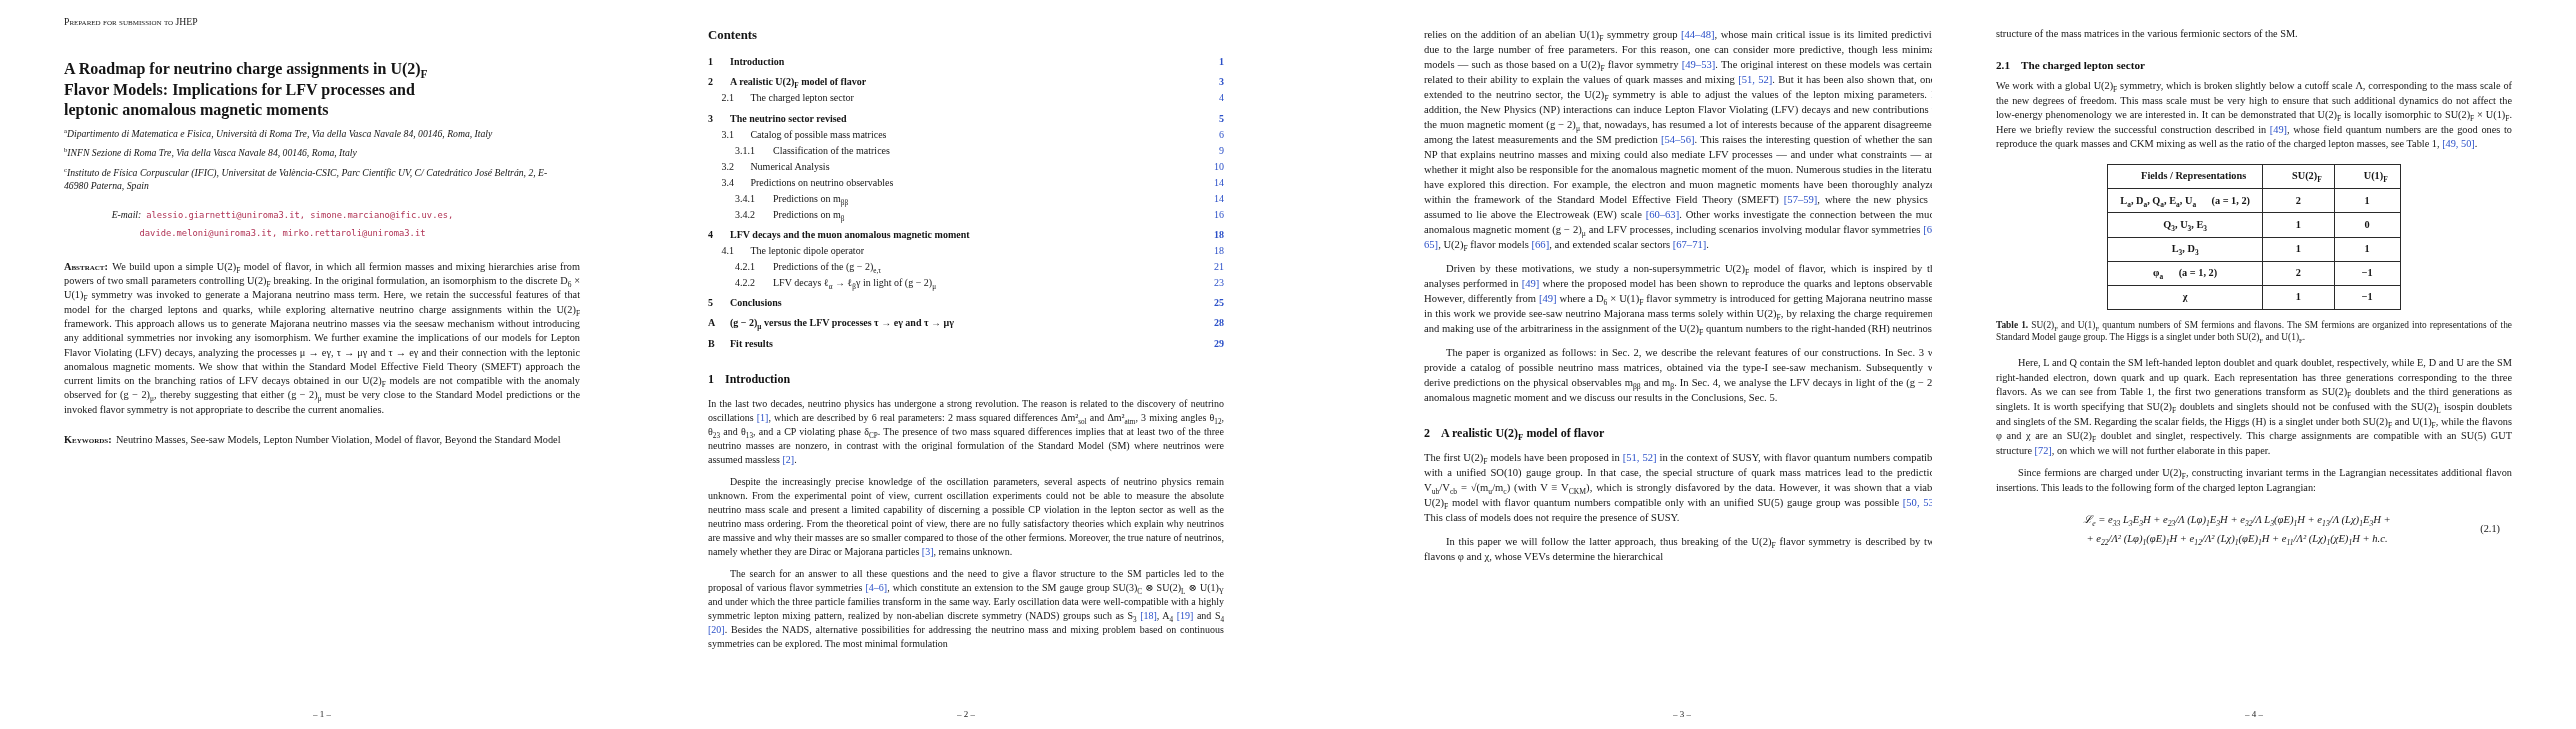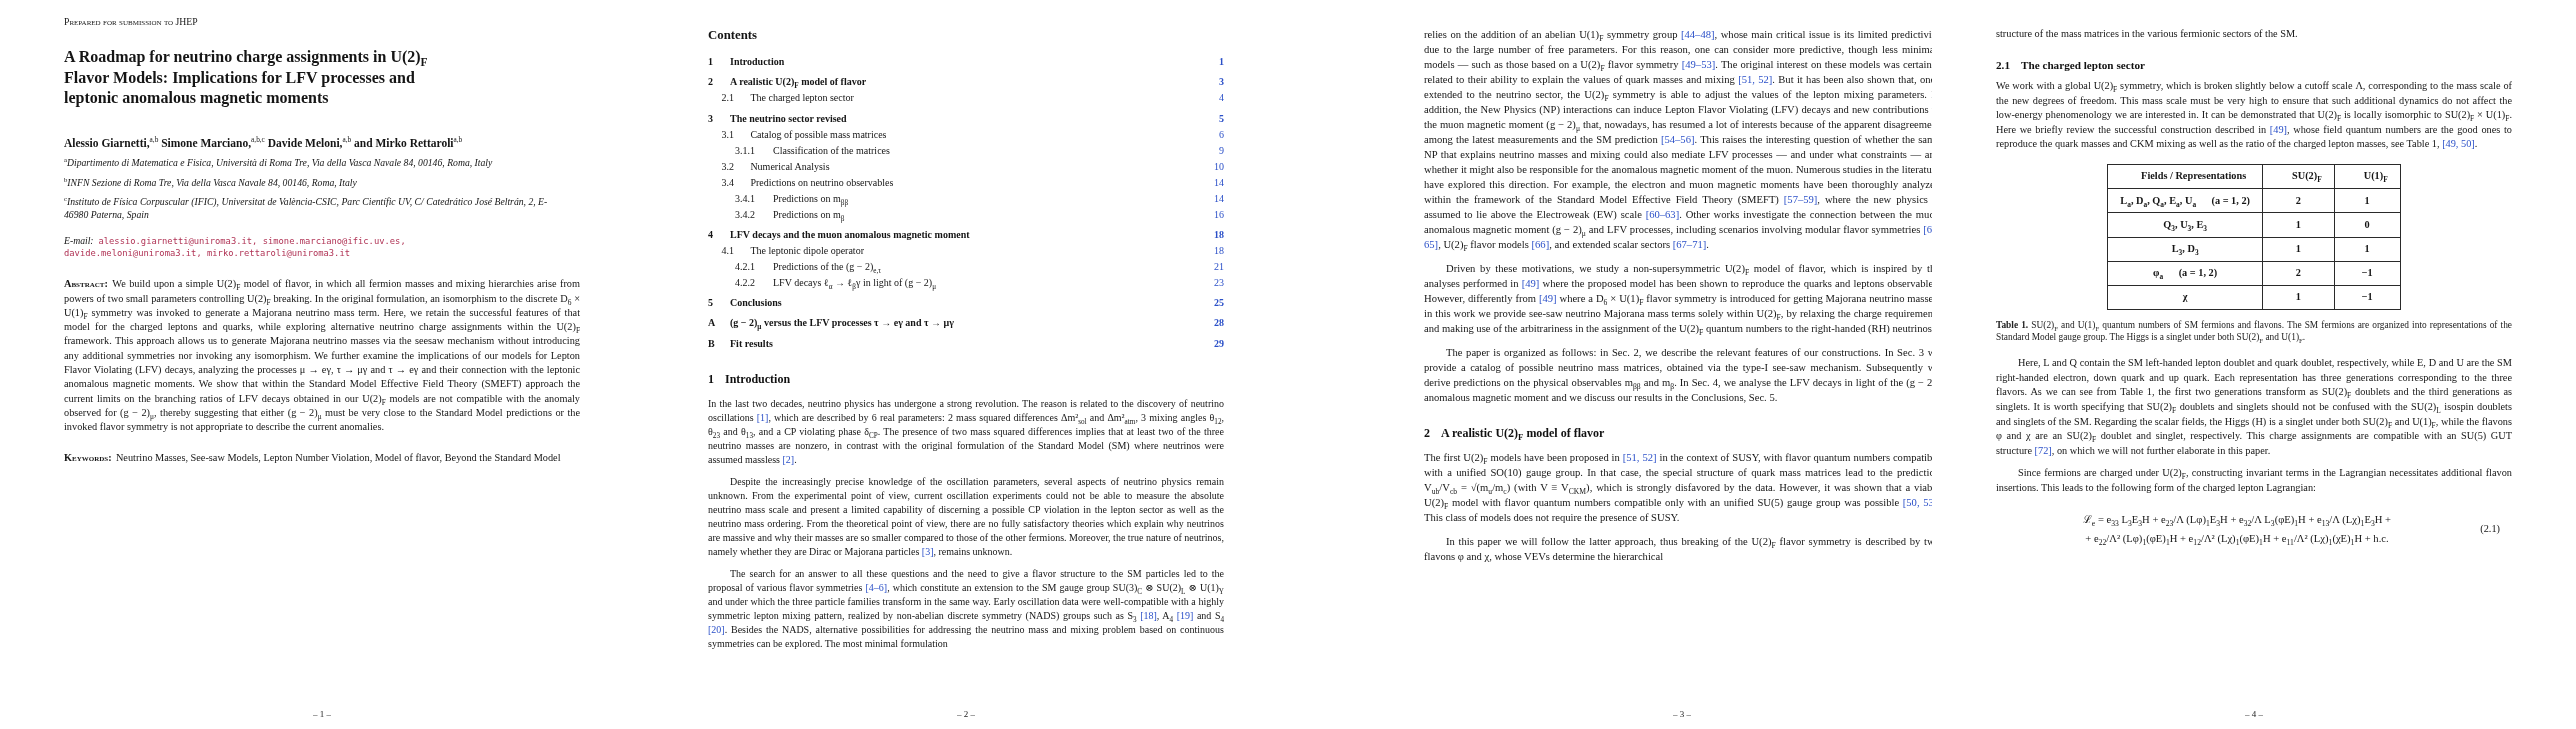--- a/index.html
+++ b/index.html
@@ -20,26 +20,26 @@
     font-size: 11.5px; letter-spacing: 0.4px; color: #686868; white-space: nowrap;
   }
 
   .page { position: absolute; top: 0; width: 644px; height: 729px; overflow: hidden; background: #fff; }
   #page1 { left: 0; } #page2 { left: 644px; } #page3 { left: 1360px; } #page4 { left: 1932px; }
   .inner { position: absolute; left: 64px; right: 64px; top: 0; bottom: 0; }
   .pagenum { position: absolute; bottom: 9.7px; left: 0; width: 100%; text-align: center; font-size: 9px; color: #222; }
 
   
   .jhep-note { margin-top: 16px; font-variant: small-caps; font-size: 9.7px; }
-  .title { margin: 20px 0 0 0; font-size: 16px; line-height: 20.7px; font-weight: bold; max-width: 389px; }
+  .title { margin: 32px 0 0 0; font-size: 16px; line-height: 20.7px; font-weight: bold; max-width: 389px; }
   .authors { margin-top: 25.5px; font-size: 11.5px; font-weight: bold; line-height: 16px; }
   .authors sup { font-weight: normal; font-size: 7.3px; }
   .affil { margin-top: 6.7px; font-style: italic; font-size: 9.7px; line-height: 12.8px; max-width: 504px; }
   .affil sup { font-style: normal; font-size: 6.7px; }
-  .email-block { margin-top: 13.4px; font-size: 9.7px; line-height: 11px; max-width: 437px; }
+  .email-block { margin-top: 13.4px; font-size: 9.7px; line-height: 18px; max-width: 437px; text-align: center; }
   .email-label { font-style: italic; margin-right: 4.9px; }
   .email { font-family: "DejaVu Sans Mono", "Liberation Mono", monospace; font-size: 8.8px; color: var(--email, #b03355); }
   .email:not(:last-child)::after { content: ", "; }
   .abstract { margin-top: 18px; font-size: 10.3px; line-height: 14.3px; text-align: justify; }
   .blk-label { font-variant: small-caps; font-weight: bold; margin-right: 4.3px; }
   .keywords { margin-top: 16px; font-size: 10.3px; line-height: 14px; text-align: justify; }
 
   
   .contents-title { margin: 28px 0 0 0; font-size: 12.8px; font-weight: bold; }
   .toc { margin-top: 11px; font-size: 10px; }
@@ -69,35 +69,34 @@
   
   .tbl-wrap { margin: 12px auto 8.5px auto; }
   table.qtable { margin: 0 auto; border-collapse: collapse; font-size: 10.3px; }
   .qtable th, .qtable td { border: 0.6px solid #2a2a2a; padding: 4.3px 12px; text-align: center; font-weight: bold; }
   .qtable th { font-weight: bold; padding-left: 29px; }
   .table-caption { font-size: 9.4px; line-height: 12.8px; text-align: justify; margin: 8.5px 0 12px 0; color: #222; }
   .cap-label { font-weight: bold; }
 
   
   .equation { position: relative; margin: 14.6px 0 0 0; padding-right: 34px; }
-  .eq-line { text-align: center; font-size: 10.6px; line-height: 19px; }
+  .eq-line { text-align: center; font-style: italic; font-size: 10.6px; line-height: 19px; }
   .eq-tag { position: absolute; right: 12px; top: 50%; transform: translateY(-50%); font-style: normal; font-size: 10.3px; }
 </style>
 </head>
 <body>
 
 <div class="canvas">
 
   <div class="arxiv-stamp">arXiv:2505.20281v1 [hep-ph] 26 May 2025</div>
 
   <section class="page" id="page1">
     <div class="inner">
       <div class="jhep-note">Prepared for submission to JHEP</div>
       <h1 class="title">A Roadmap for neutrino charge assignments in U(2)<sub>F</sub> Flavor Models: Implications for LFV processes and leptonic anomalous magnetic moments</h1>
-      <div class="authors">Alessio Giarnetti,<sup>a,b</sup> Simone Marciano,<sup>a,b,c</sup> Davide Meloni,<sup>a,b</sup> and Mirko Rettaroli<sup>a,b</sup></div>
       <div class="affil"><sup>a</sup>Dipartimento di Matematica e Fisica, Università di Roma Tre, Via della Vasca Navale 84, 00146, Roma, Italy</div>
       <div class="affil"><sup>b</sup>INFN Sezione di Roma Tre, Via della Vasca Navale 84, 00146, Roma, Italy</div>
       <div class="affil"><sup>c</sup>Instituto de Física Corpuscular (IFIC), Universitat de València-CSIC, Parc Científic UV, C/ Catedrático José Beltrán, 2, E-46980 Paterna, Spain</div>
       <div class="email-block">
         <span class="email-label">E-mail:</span><span class="email">alessio.giarnetti@uniroma3.it</span><span class="email">simone.marciano@ific.uv.es</span><span class="email">davide.meloni@uniroma3.it</span><span class="email">mirko.rettaroli@uniroma3.it</span>
       </div>
       <p class="abstract"><span class="blk-label">Abstract:</span><span>We build upon a simple U(2)<sub>F</sub> model of flavor, in which all fermion masses and mixing hierarchies arise from powers of two small parameters controlling U(2)<sub>F</sub> breaking. In the original formulation, an isomorphism to the discrete D<sub>6</sub> × U(1)<sub>F</sub> symmetry was invoked to generate a Majorana neutrino mass term. Here, we retain the successful features of that model for the charged leptons and quarks, while exploring alternative neutrino charge assignments within the U(2)<sub>F</sub> framework. This approach allows us to generate Majorana neutrino masses via the seesaw mechanism without introducing any additional symmetries nor invoking any isomorphism. We further examine the implications of our models for Lepton Flavor Violating (LFV) decays, analyzing the processes μ → eγ, τ → μγ and τ → eγ and their connection with the leptonic anomalous magnetic moments. We show that within the Standard Model Effective Field Theory (SMEFT) approach the current limits on the branching ratios of LFV decays obtained in our U(2)<sub>F</sub> models are not compatible with the anomaly observed for (g − 2)<sub>μ</sub>, thereby suggesting that either (g − 2)<sub>μ</sub> must be very close to the Standard Model predictions or the invoked flavor symmetry is not appropriate to describe the current anomalies.</span></p>
       <p class="keywords"><span class="blk-label">Keywords:</span><span>Neutrino Masses, See-saw Models, Lepton Number Violation, Model of flavor, Beyond the Standard Model</span></p>
     </div>
     <div class="pagenum">– 1 –</div>

